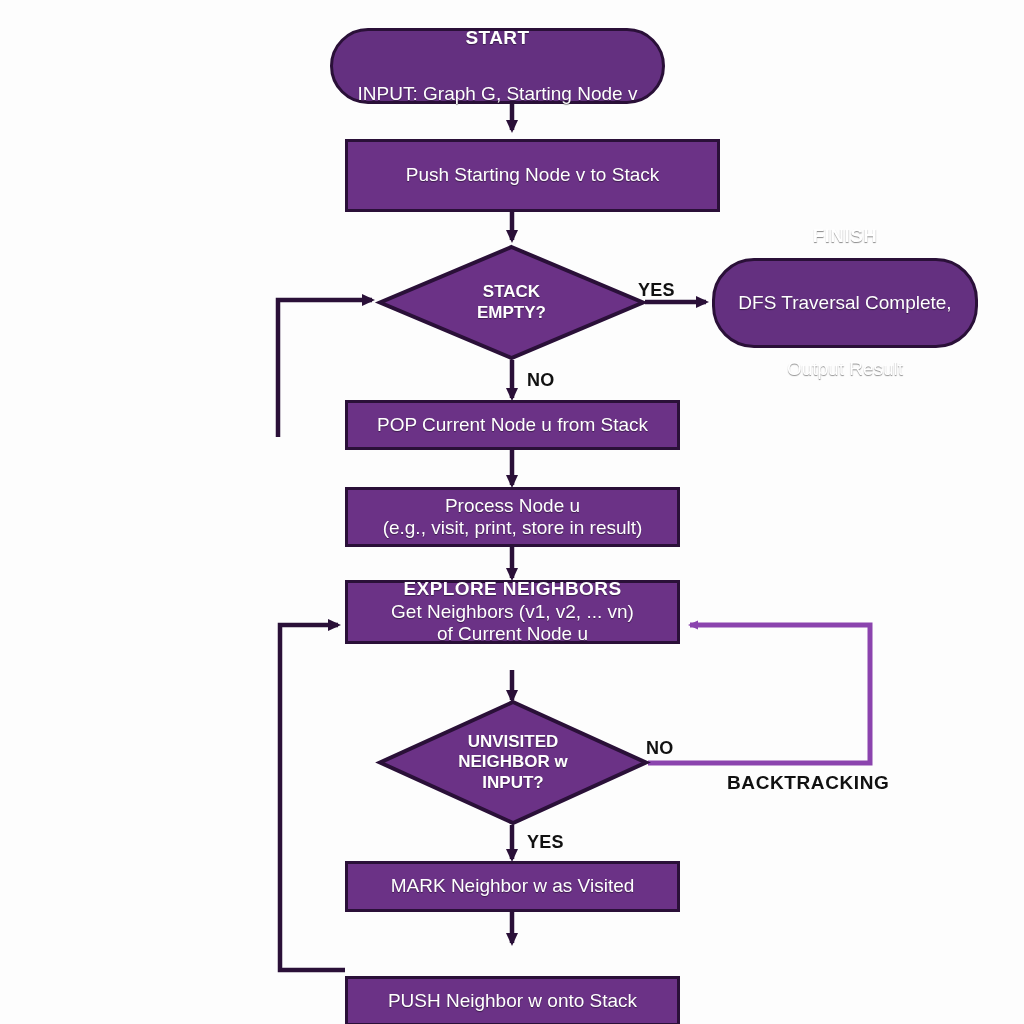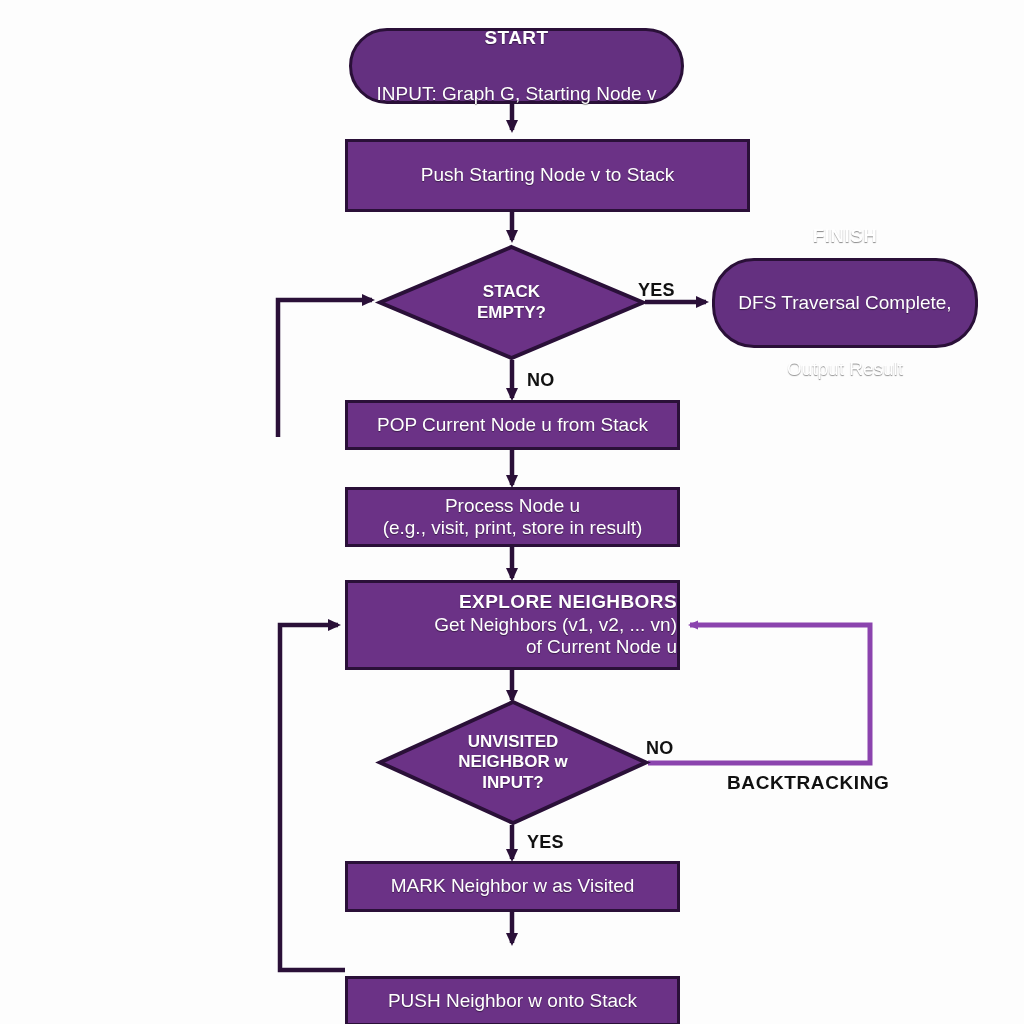--- a/index.html
+++ b/index.html
@@ -138,26 +138,26 @@
 
       <path d="M278,437 L278,300 L372,300" marker-end="url(#arrowDarkBig)"></path>
     </g>
 
     <g stroke="#8B44AE" stroke-width="5" fill="none" stroke-linecap="butt">
 
       <path d="M648,763 L870,763 L870,625 L690,625" marker-end="url(#arrowLight)"></path>
     </g>
   </svg>
 
-  <div class="node terminal" style="left:349px; top:28px; width:335px; height:76px;gap:34px;">
+  <div class="node terminal" style="left:330px; top:28px; width:335px; height:76px;gap:34px;">
     <span class="ln strong">START</span>
     <span class="ln">INPUT: Graph G, Starting Node v</span>
   </div>
 
-  <div class="node" style="left:345px; top:139px; width:405px; height:73px;">
+  <div class="node" style="left:345px; top:139px; width:375px; height:73px;">
     <span class="ln">Push Starting Node v to Stack</span>
   </div>
 
   <div class="diamond" style="left:378px; top:245px; width:267px; height:115px;">
     <svg width="267" height="115" viewBox="0 0 267 115">
       <polygon points="133.5,2 265,57.5 133.5,113 2,57.5" fill="#6B3286" stroke="#2A1038" stroke-width="4"></polygon>
     </svg>
     <div class="dlabel">
       <span>STACK</span>
       <span>EMPTY?</span>
@@ -172,21 +172,21 @@
 
   <div class="node" style="left:345px; top:400px; width:335px; height:50px;">
     <span class="ln">POP Current Node u from Stack</span>
   </div>
 
   <div class="node" style="left:345px; top:487px; width:335px; height:60px;">
     <span class="ln">Process Node u</span>
     <span class="ln">(e.g., visit, print, store in result)</span>
   </div>
 
-  <div class="node" style="left:345px; top:580px; width:335px; height:90px;align-items:flex-end;">
+  <div class="node" style="left:345px; top:580px; width:335px; height:64px;">
     <span class="ln strong">EXPLORE NEIGHBORS</span>
     <span class="ln">Get Neighbors (v1, v2, ... vn)</span>
     <span class="ln">of Current Node u</span>
   </div>
 
   <div class="diamond" style="left:378px; top:700px; width:270px; height:125px;">
     <svg width="270" height="125" viewBox="0 0 270 125">
       <polygon points="135,2 268,62.5 135,123 2,62.5" fill="#6B3286" stroke="#2A1038" stroke-width="4"></polygon>
     </svg>
     <div class="dlabel">

